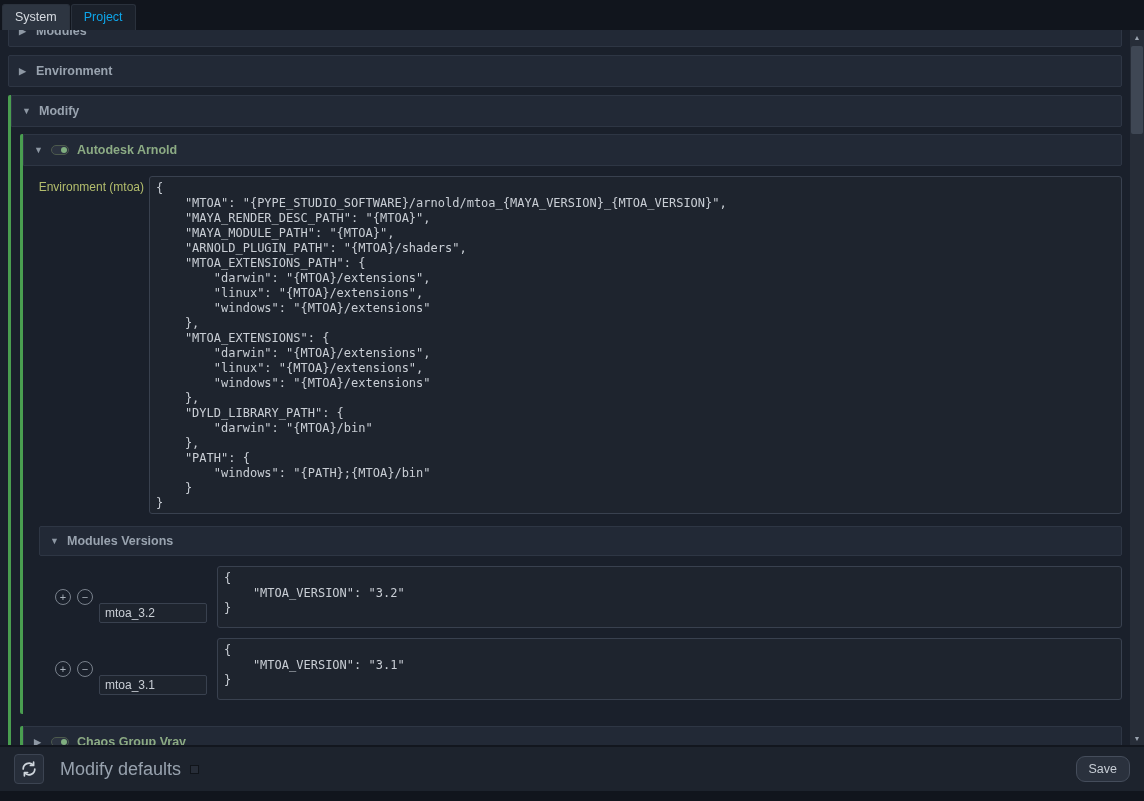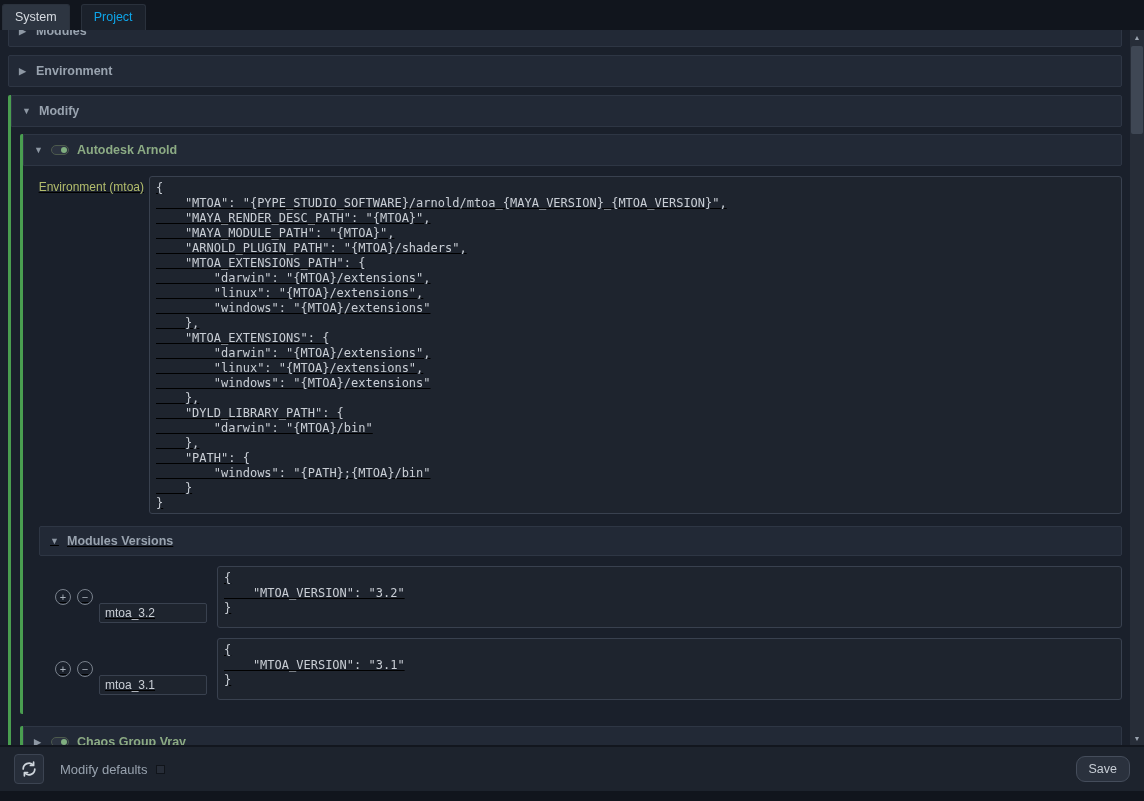--- a/index.html
+++ b/index.html
@@ -13,21 +13,21 @@
     width: 1144px; height: 801px;
     display: flex; flex-direction: column;
     background: #11151d;
   }
 
   
   .tabbar {
     height: 30px; flex: 0 0 30px;
     background: #11151d;
     display: flex; align-items: flex-end;
-    padding-left: 2px; gap: 11px;
+    padding-left: 2px; gap: 1px;
   }
   .tab {
     padding: 5px 12px 6px 12px;
     font-size: 12.5px; color: #0ea5e9;
     background: #1b212b;
     border: 1px solid #2a313c; border-bottom: none;
     border-radius: 3px 3px 0 0;
     cursor: pointer;
   }
   .tab.active { background: #2d3541; color: #d6dbe1; }
@@ -77,21 +77,21 @@
     background: #2c3340; border: 1px solid #4d5a4d;
     border-radius: 5px; position: relative;
     margin-right: 8px; cursor: pointer;
   }
   .toggle .knob {
     position: absolute; right: 1px; top: 1px;
     width: 6px; height: 6px; border-radius: 50%;
     background: #7fae7f;
   }
 
-  .arnold-body { padding: 10px 0 14px 2px; text-decoration: underline; }
+  .arnold-body { padding: 10px 0 14px 2px; }
 
   
   .env-row { display: flex; align-items: flex-start; }
   .env-label {
     flex: 0 0 124px; width: 124px;
     text-align: right; padding: 4px 5px 0 0;
     color: #b3bd6d; font-size: 12px;
   }
   textarea.code {
     flex: 1 1 auto;
@@ -163,21 +163,21 @@
     display: flex; align-items: center;
     padding: 0 14px;
   }
   .refresh-btn {
     width: 30px; height: 30px;
     background: #272e3a;
     border: 1px solid #3c4452; border-radius: 4px;
     display: flex; align-items: center; justify-content: center;
     cursor: pointer;
   }
-  .modify-defaults { margin-left: 16px; color: #98a2ae; font-size: 13px; }
+  .modify-defaults { margin-left: 16px; color: #98a2ae; font-size: 18px; }
   .modify-square {
     display: inline-block; width: 9px; height: 9px;
     margin-left: 9px;
     background: #272d38; border: 1px solid #10141a;
     vertical-align: middle; cursor: pointer;
   }
   .save-btn {
     margin-left: auto;
     background: #2a313d;
     border: 1px solid #454d5b; border-radius: 9px;

